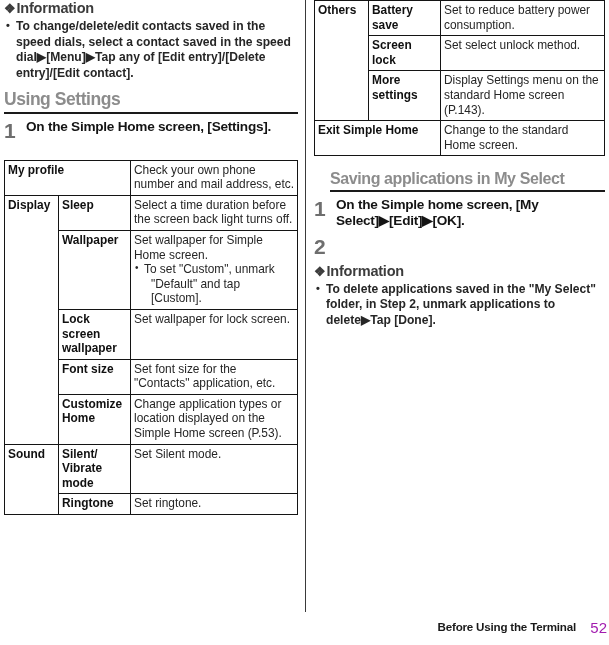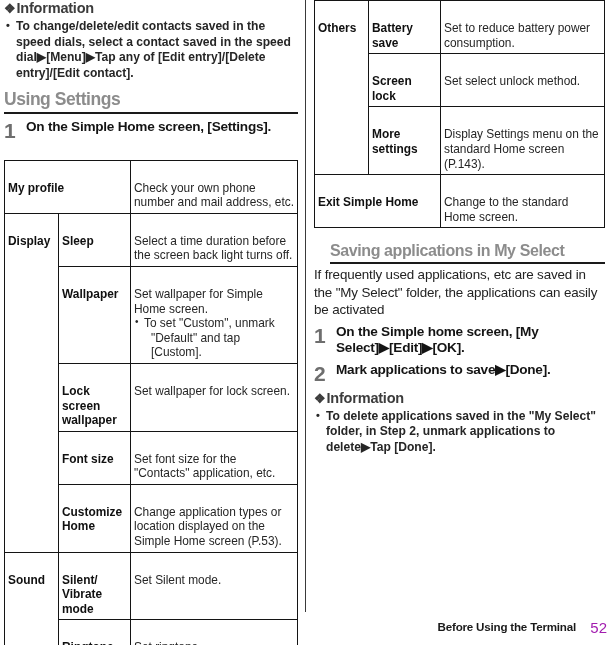--- a/index.html
+++ b/index.html
@@ -131,21 +131,21 @@
   
   table.manual {
     border-collapse: collapse;
     table-layout: fixed;
     width: 100%;
     border: 1.6px solid #141414;
   }
   table.manual td {
     border: 1px solid #141414;
     vertical-align: top;
-    padding: 20px 3px 3px 3px;
+    padding: 2px 3px 3px 3px;
     font-size: 11.9px;
     line-height: 14.6px;
     color: #262626;
   }
   table.manual td.key {
     font-weight: bold;
     color: #101010;
   }
   table.manual td p { margin: 0; }
   table.manual td ul {
@@ -302,30 +302,28 @@
           <td class="key" colspan="2">Exit Simple Home</td>
           <td>Change to the standard Home screen.</td>
         </tr>
       </tbody>
     </table>
 
     <div style="height:14px"></div>
 
     <div class="sec-heading small">Saving applications in My Select</div>
 
-    <p class="body-para">If frequently used applications, etc are saved in the "My Select" folder, the applications can easily be activated</p>
 
     <div class="step">
       <div class="step-num">1</div>
       <div class="step-text">On the Simple home screen, [My Select]▶[Edit]▶[OK].</div>
     </div>
 
     <div class="step">
       <div class="step-num">2</div>
-      <div class="step-text">Mark applications to save▶[Done].</div>
     </div>
 
     <div style="height:7px"></div>
 
     <div class="info-head">
       <span class="diamond">❖</span><span>Information</span>
     </div>
 
     <ul class="bullet-list">
       <li>To delete applications saved in the "My Select" folder, in Step 2, unmark applications to delete▶Tap [Done].</li>

